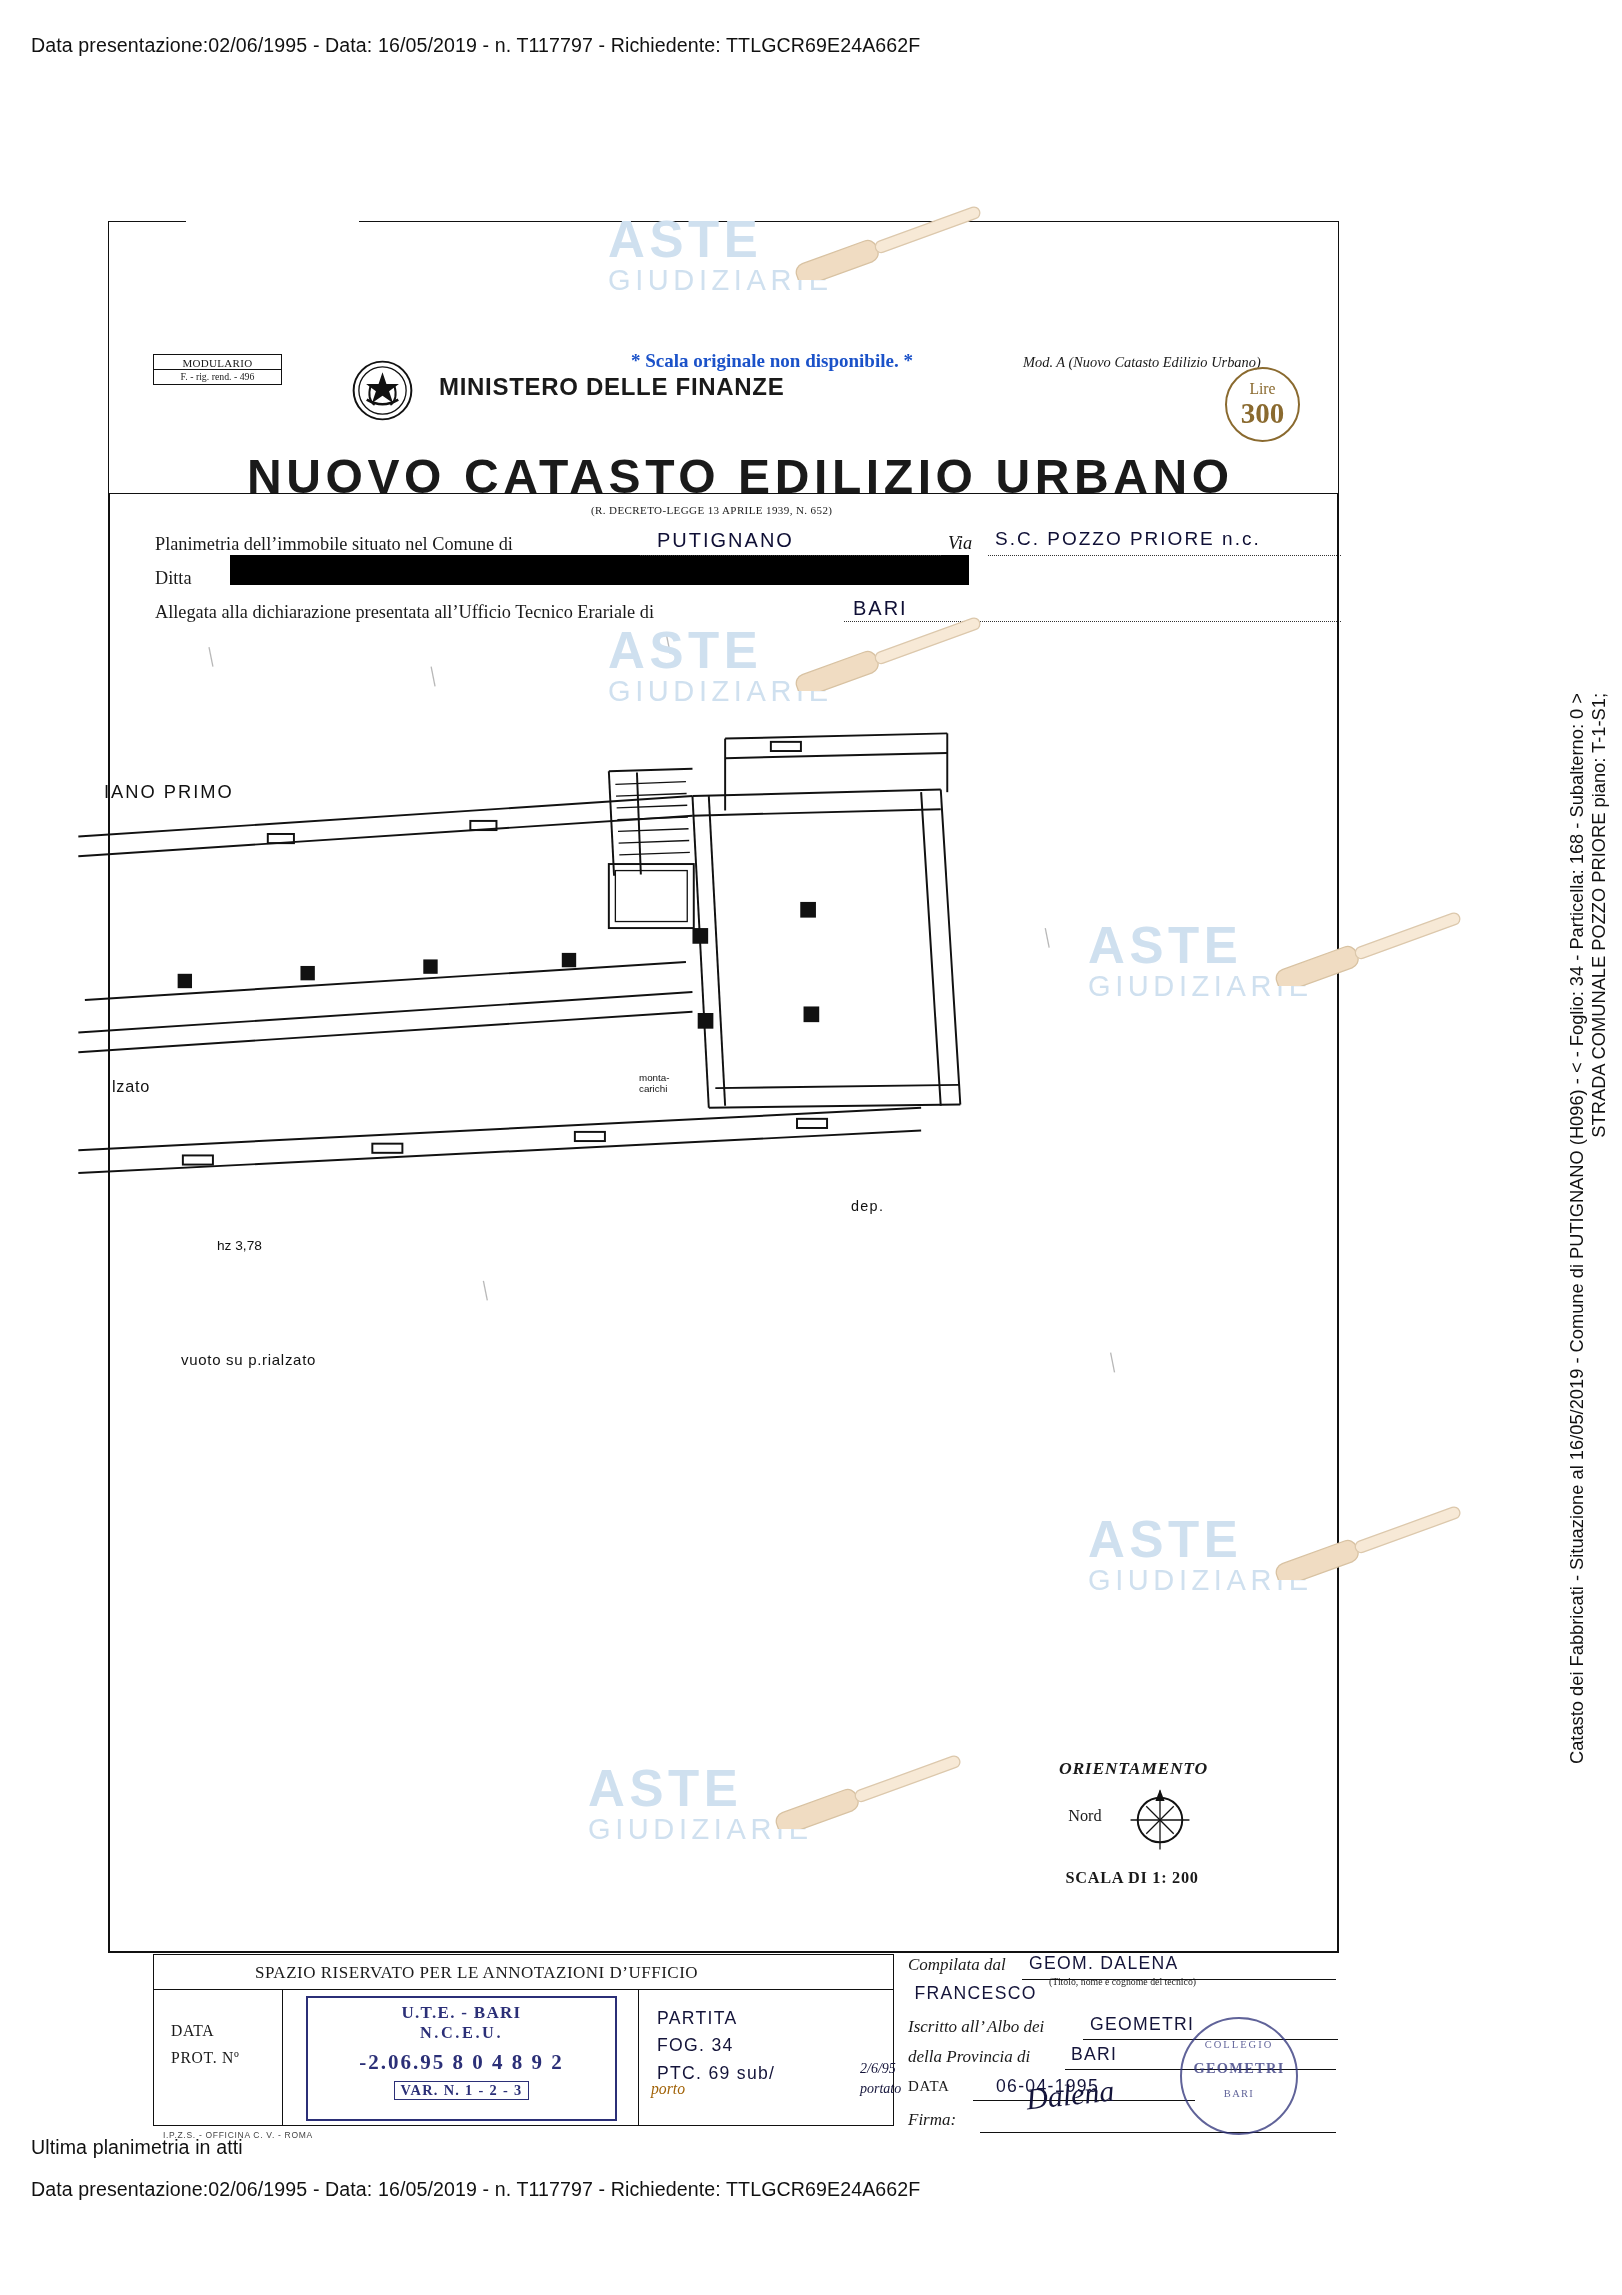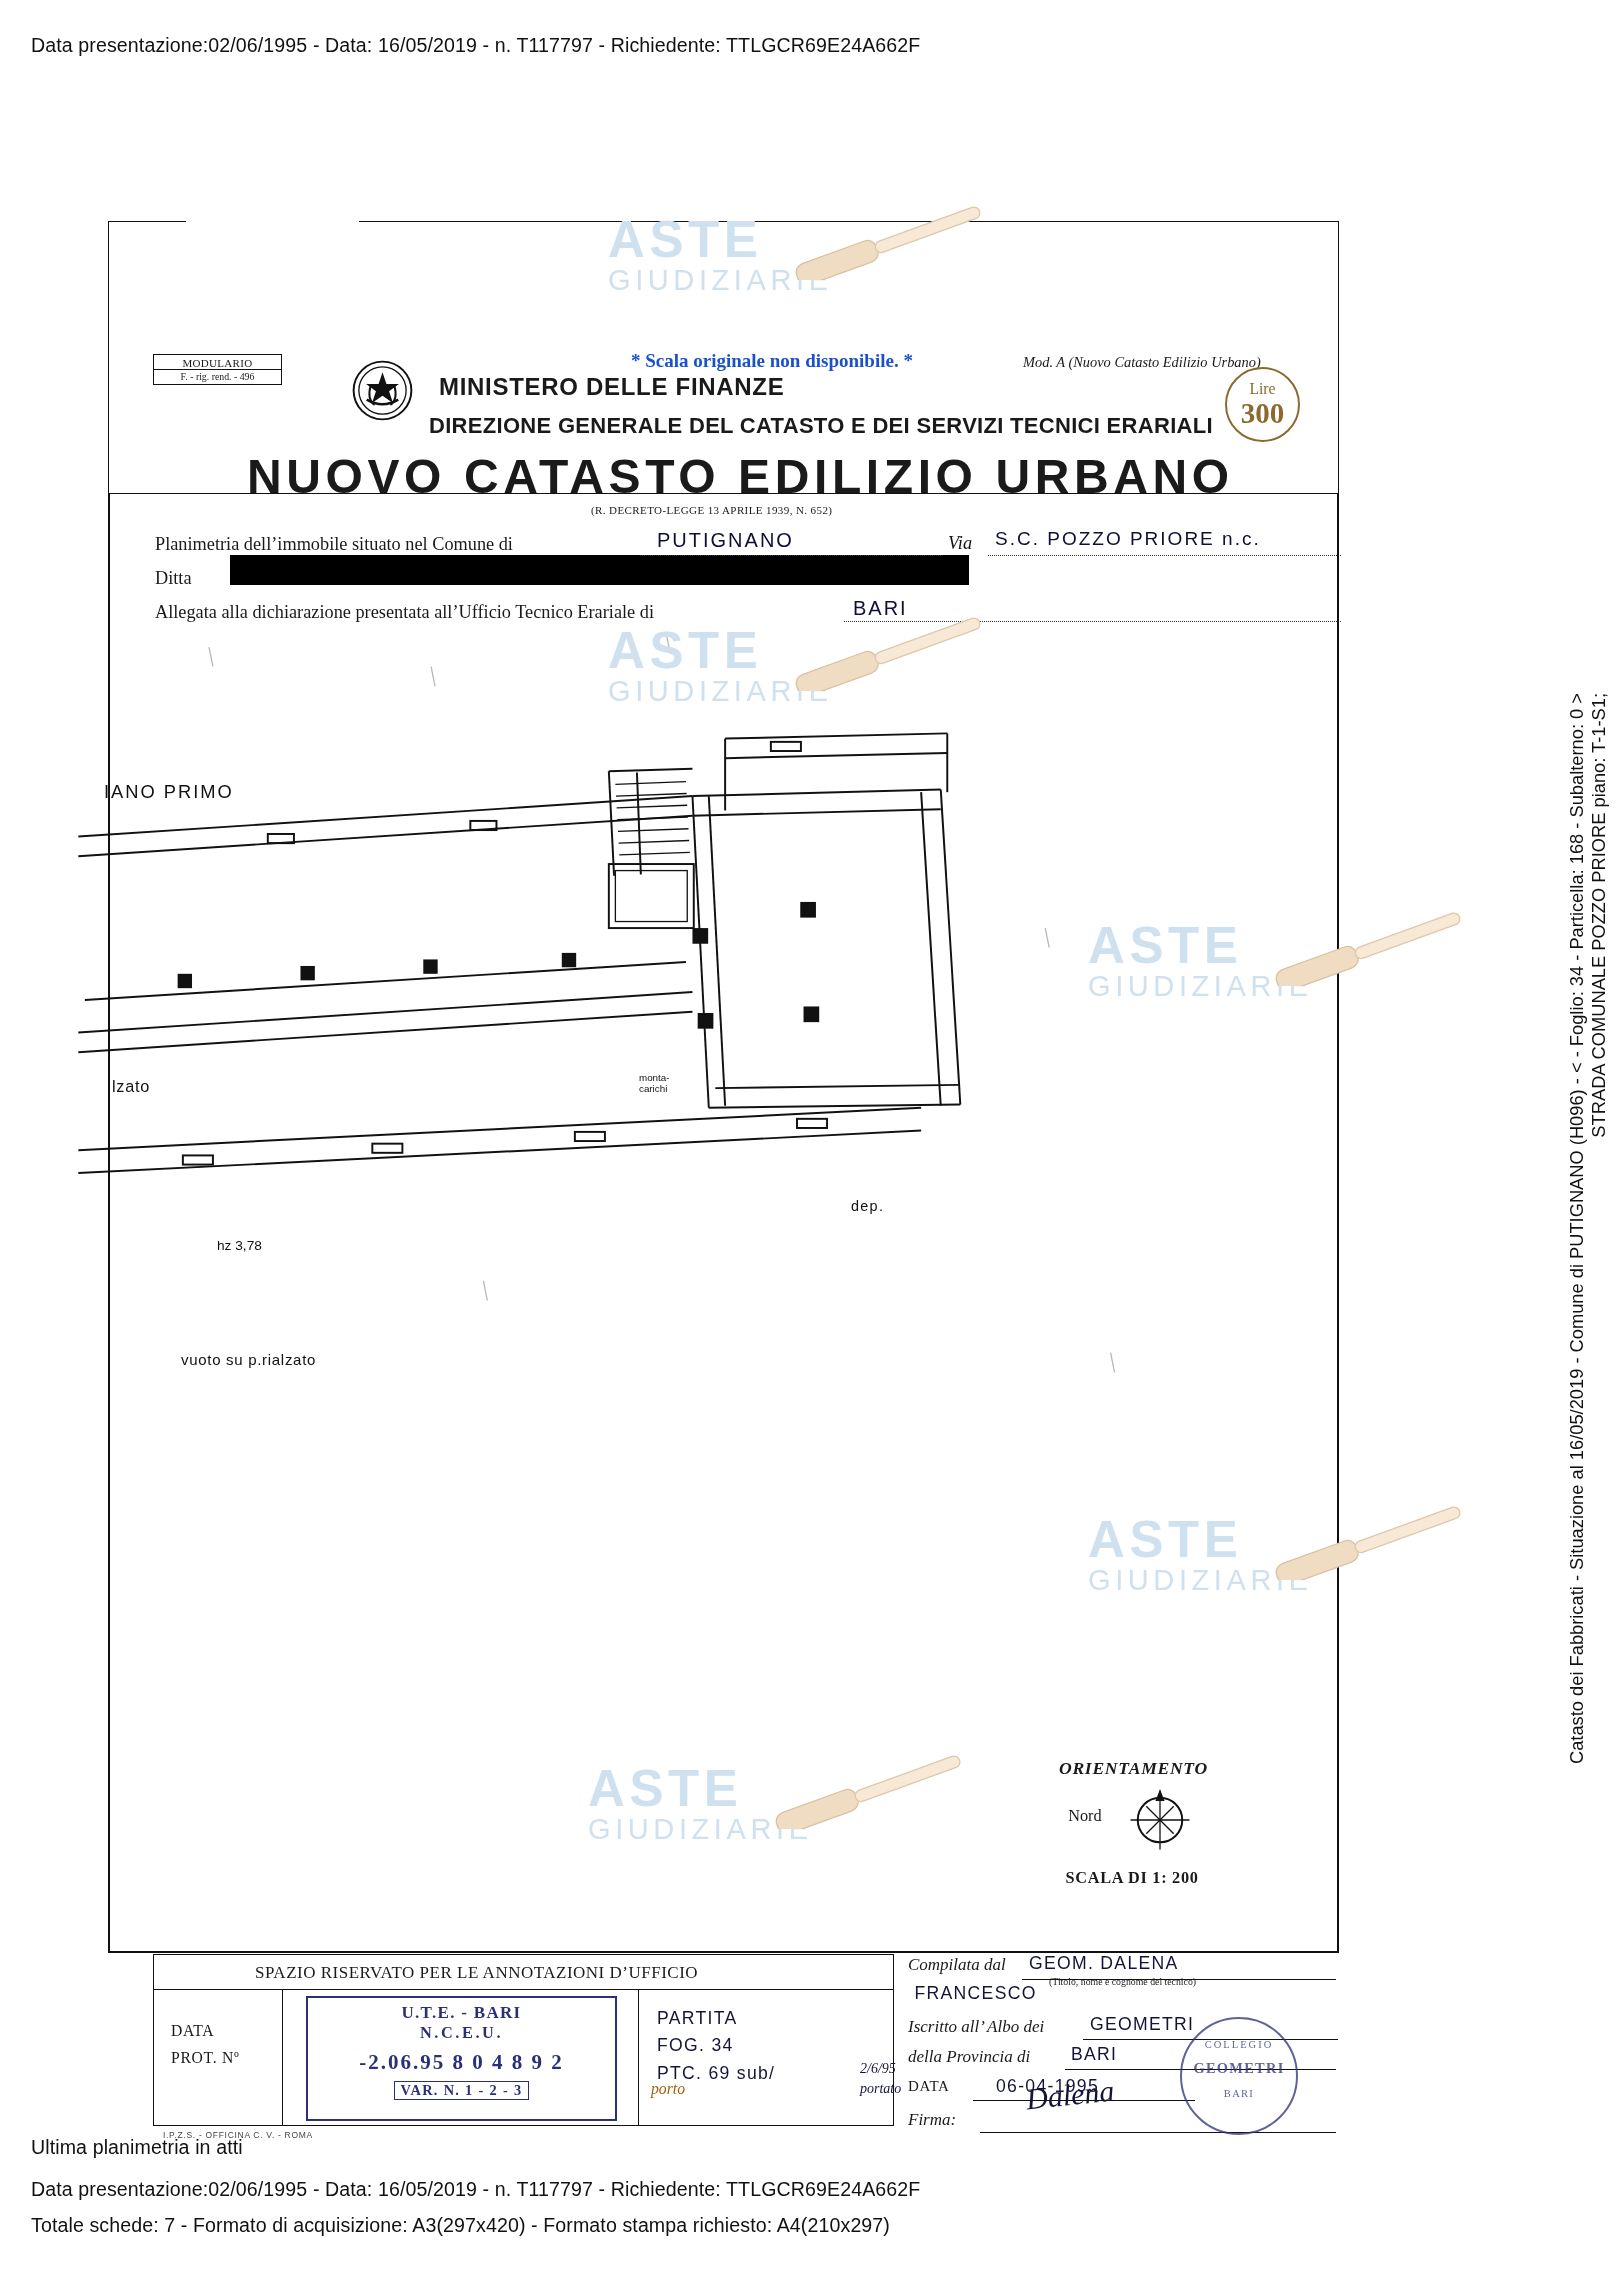--- a/index.html
+++ b/index.html
@@ -530,21 +530,20 @@
         <path d="M66 40 q6 22 -6 30" fill="none" stroke="#111" stroke-width="3"></path>
       </svg>
     </div>
 
     <div class="scala-note">* Scala originale non disponibile. *</div>
     <div class="mod-a">Mod. A (Nuovo Catasto Edilizio Urbano)</div>
 
     <div class="ministero">
       <span>MINISTERO DELLE FINANZE</span>
     </div>
-    <div class="direzione">DIREZIONE GENERALE DEL CATASTO E DEI SERVIZI TECNICI ERARIALI</div>
     <div class="nuovo-catasto">NUOVO CATASTO EDILIZIO URBANO</div>
     <div class="decreto">(R. DECRETO-LEGGE 13 APRILE 1939, N. 652)</div>
 
     <div class="lire-stamp">
       <div class="l1">Lire</div>
       <div class="l2">300</div>
     </div>
 
     <div class="form-line" id="lbl-planimetria">Planimetria dell’immobile situato nel Comune di</div>
     <div class="hand" id="val-comune">PUTIGNANO</div>
@@ -777,17 +776,16 @@
       <g transform="rotate(-20 170 60)">
         <rect x="10" y="44" width="130" height="34" rx="14" fill="#f0dcc2" stroke="#d8c2a2" stroke-width="2"></rect>
         <rect x="138" y="52" width="170" height="18" rx="9" fill="#f7e9d6" stroke="#dcc8ac" stroke-width="2"></rect>
       </g>
     </svg>
   </div>
 
 
   <div class="strip-text" id="bottom-line-1">Ultima planimetria in atti</div>
   <div class="strip-text" id="bottom-line-2">Data presentazione:02/06/1995 - Data: 16/05/2019 - n. T117797 - Richiedente: TTLGCR69E24A662F</div>
-  <div class="strip-text" id="bottom-line-3">Totale schede: 7 - Formato di acquisizione: A3(297x420) - Formato stampa richiesto: A4(210x297)</div>
 
 
 </div>
 
 
 </body></html>

